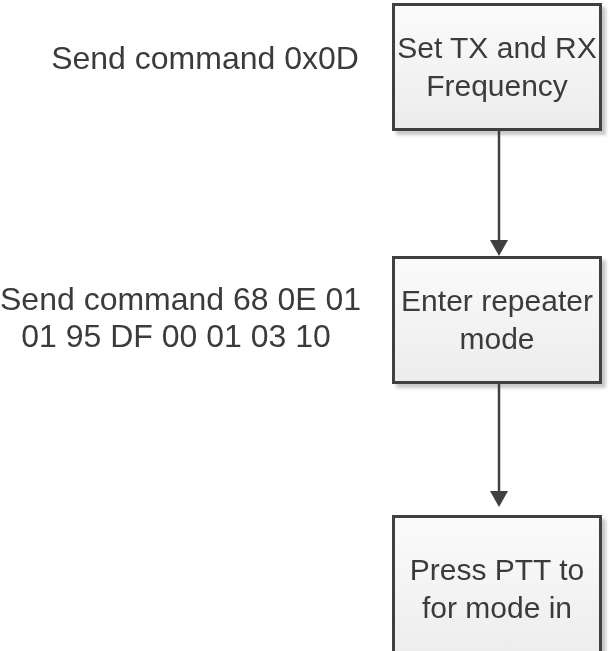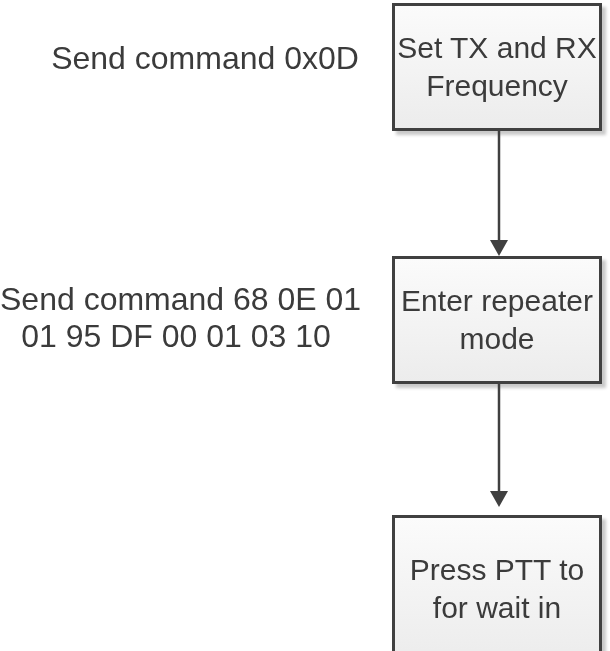--- a/index.html
+++ b/index.html
@@ -73,21 +73,21 @@
     <div class="line">Frequency</div>
   </div>
 
   <div class="node" id="node-enter-repeater-mode">
     <div class="line">Enter repeater</div>
     <div class="line">mode</div>
   </div>
 
   <div class="node" id="node-press-ptt">
     <div class="line">Press PTT to</div>
-    <div class="line">for wait in</div>
+    <div class="line">for mode in</div>
   </div>
 
   <svg class="connector-layer" viewBox="0 0 610 651" xmlns="http://www.w3.org/2000/svg">
     <g>
       <line x1="499" y1="131" x2="499" y2="243" stroke="#404040" stroke-width="2.5"></line>
       <polygon points="490,240 508,240 499,256" fill="#404040"></polygon>
     </g>
     <g>
       <line x1="499" y1="384" x2="499" y2="494" stroke="#404040" stroke-width="2.5"></line>
       <polygon points="490,491 508,491 499,507" fill="#404040"></polygon>

